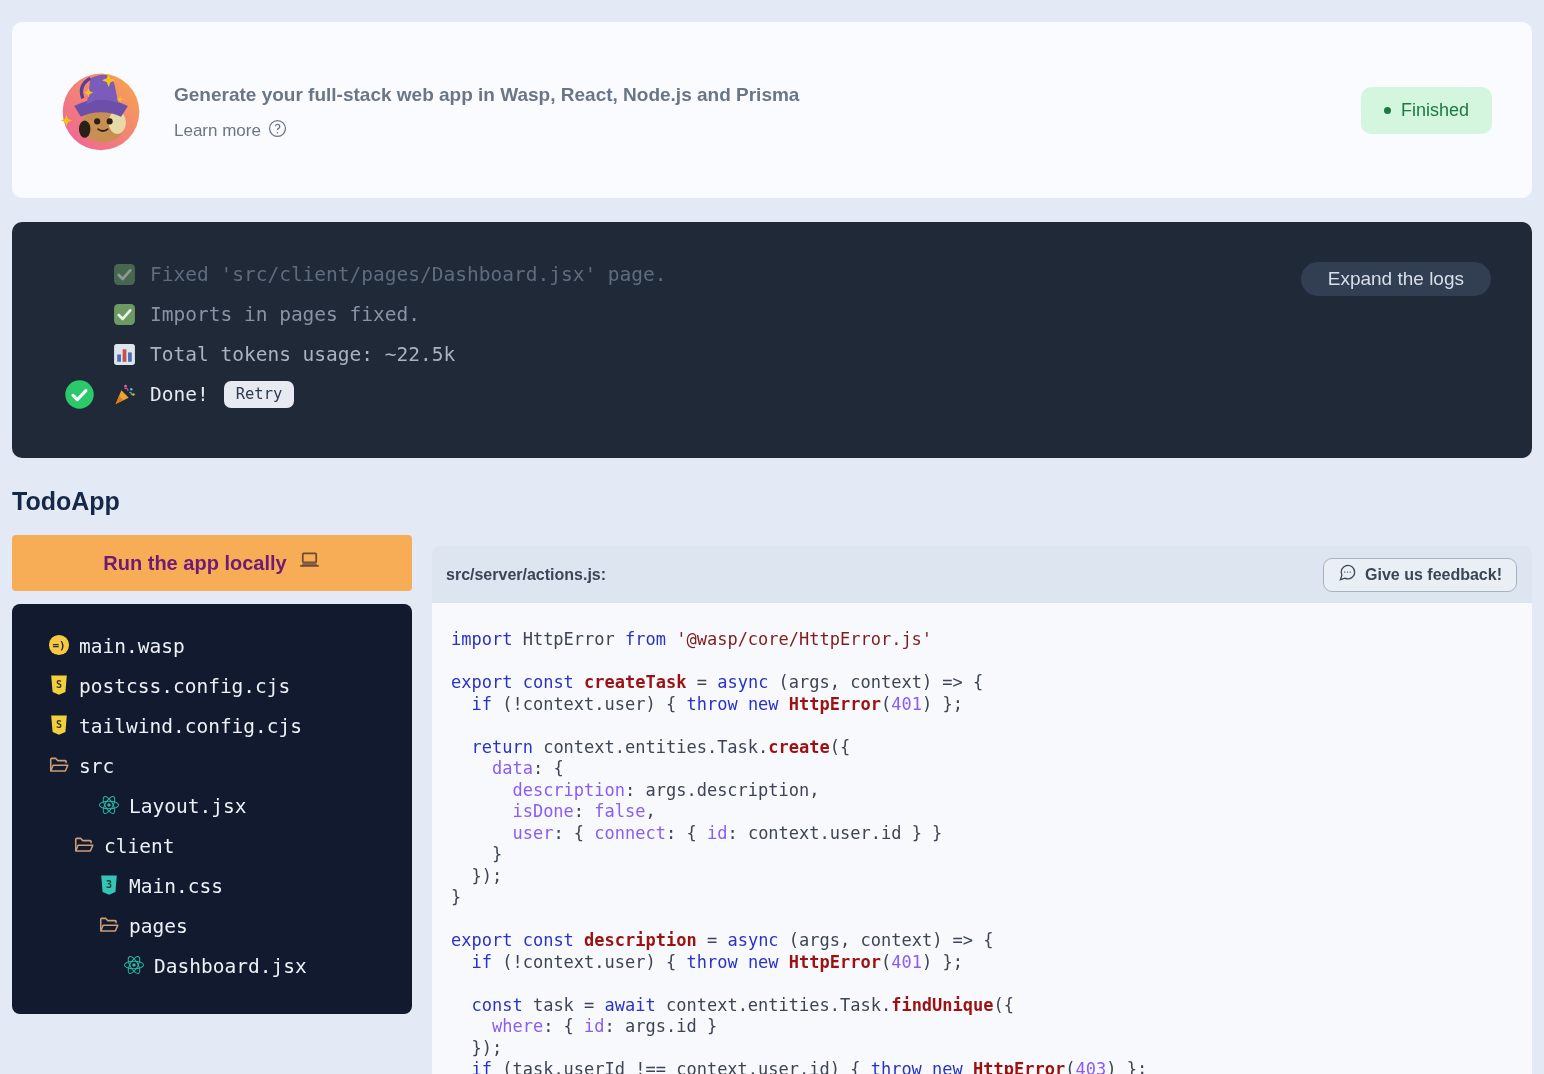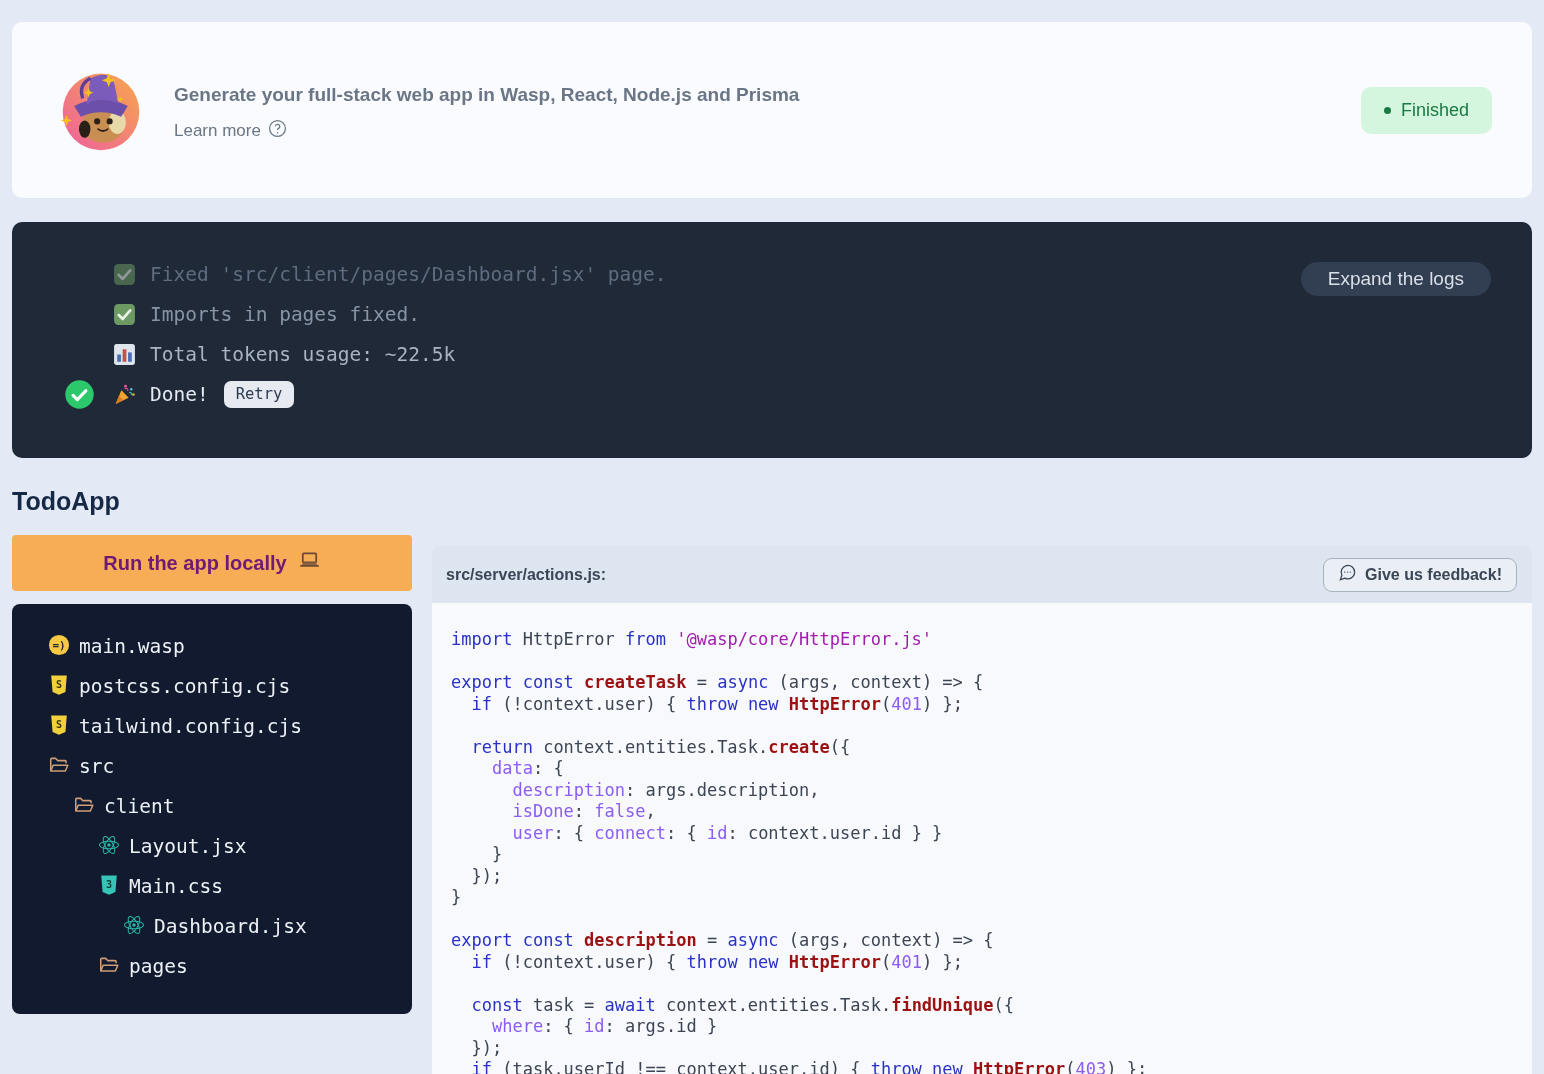--- a/index.html
+++ b/index.html
@@ -119,21 +119,21 @@
     background:#f7f9fc; height:490px;
     padding:26px 0 0 19px; overflow:hidden;
   }
   .code-line {
     font-family:"DejaVu Sans Mono","Liberation Mono",monospace;
     font-size:17px; line-height:21.5px; white-space:pre; color:#3d4554;
   }
   .c-p { color:#3d4554; }
   .c-k { color:#2a32c6; }
   .c-f { color:#9c1111; font-weight:bold; }
-  .c-s { color:#a21caf; }
+  .c-s { color:#7f1d1d; }
   .c-n { color:#8b5cf6; }
 </style>
 </head>
 <body>
 
 <div class="header-card">
   <span class="avatar">
     <svg viewBox="0 0 96 96">
       <defs>
         <linearGradient id="av" x1="0" y1="1" x2="1" y2="0">
@@ -280,68 +280,68 @@
         </div>
         <div class="tree-item" style="padding-left: 36px;">
           <span class="tree-icon">
             <svg viewBox="0 0 24 24" fill="none" stroke="#cf9d76" stroke-width="1.7" stroke-linejoin="round">
               <path d="M3 18.5V6a1.2 1.2 0 0 1 1.2-1.2h4.3l2 2.4h8a1.2 1.2 0 0 1 1.2 1.2v1.8"></path>
               <path d="M3 18.5l2.6-6.3h16l-2.7 6.3z"></path>
             </svg>
           </span>
           <span>src</span>
         </div>
-        <div class="tree-item" style="padding-left: 61px;">
-          <span class="tree-icon">
-            <svg viewBox="0 0 24 24" fill="none" stroke="#cf9d76" stroke-width="1.7" stroke-linejoin="round">
-              <path d="M3 18.5V6a1.2 1.2 0 0 1 1.2-1.2h4.3l2 2.4h8a1.2 1.2 0 0 1 1.2 1.2v1.8"></path>
-              <path d="M3 18.5l2.6-6.3h16l-2.7 6.3z"></path>
-            </svg>
-          </span>
-          <span>client</span>
-        </div>
         <div class="tree-item" style="padding-left: 86px;">
           <span class="tree-icon">
             <svg viewBox="0 0 24 24" fill="none" stroke="#2bb7a6" stroke-width="1.1">
               <ellipse cx="12" cy="12" rx="10.4" ry="4.2"></ellipse>
               <ellipse cx="12" cy="12" rx="10.4" ry="4.2" transform="rotate(60 12 12)"></ellipse>
               <ellipse cx="12" cy="12" rx="10.4" ry="4.2" transform="rotate(120 12 12)"></ellipse>
               <circle cx="12" cy="12" r="1.9" fill="#2bb7a6" stroke="none"></circle>
             </svg>
           </span>
           <span>Layout.jsx</span>
         </div>
+        <div class="tree-item" style="padding-left: 61px;">
+          <span class="tree-icon">
+            <svg viewBox="0 0 24 24" fill="none" stroke="#cf9d76" stroke-width="1.7" stroke-linejoin="round">
+              <path d="M3 18.5V6a1.2 1.2 0 0 1 1.2-1.2h4.3l2 2.4h8a1.2 1.2 0 0 1 1.2 1.2v1.8"></path>
+              <path d="M3 18.5l2.6-6.3h16l-2.7 6.3z"></path>
+            </svg>
+          </span>
+          <span>client</span>
+        </div>
         <div class="tree-item" style="padding-left: 86px;">
           <span class="tree-icon">
             <svg viewBox="0 0 24 24">
               <path d="M3.5 1.5h17L19 19.5 12 22.5 5 19.5z" fill="#35c4b5"></path>
               <text x="12" y="15.5" text-anchor="middle" font-size="11" font-weight="bold" font-family="monospace" fill="#073f39">3</text>
             </svg>
           </span>
           <span>Main.css</span>
+        </div>
+        <div class="tree-item" style="padding-left: 86px;">
+          <span class="tree-icon">
+            <svg viewBox="0 0 24 24" fill="none" stroke="#cf9d76" stroke-width="1.7" stroke-linejoin="round">
+              <path d="M3 18.5V6a1.2 1.2 0 0 1 1.2-1.2h4.3l2 2.4h8a1.2 1.2 0 0 1 1.2 1.2v1.8"></path>
+              <path d="M3 18.5l2.6-6.3h16l-2.7 6.3z"></path>
+            </svg>
+          </span>
+          <span>pages</span>
         </div>
         <div class="tree-item" style="padding-left: 111px;">
           <span class="tree-icon">
             <svg viewBox="0 0 24 24" fill="none" stroke="#2bb7a6" stroke-width="1.1">
               <ellipse cx="12" cy="12" rx="10.4" ry="4.2"></ellipse>
               <ellipse cx="12" cy="12" rx="10.4" ry="4.2" transform="rotate(60 12 12)"></ellipse>
               <ellipse cx="12" cy="12" rx="10.4" ry="4.2" transform="rotate(120 12 12)"></ellipse>
               <circle cx="12" cy="12" r="1.9" fill="#2bb7a6" stroke="none"></circle>
             </svg>
           </span>
           <span>Dashboard.jsx</span>
-        </div>
-        <div class="tree-item" style="padding-left: 86px;">
-          <span class="tree-icon">
-            <svg viewBox="0 0 24 24" fill="none" stroke="#cf9d76" stroke-width="1.7" stroke-linejoin="round">
-              <path d="M3 18.5V6a1.2 1.2 0 0 1 1.2-1.2h4.3l2 2.4h8a1.2 1.2 0 0 1 1.2 1.2v1.8"></path>
-              <path d="M3 18.5l2.6-6.3h16l-2.7 6.3z"></path>
-            </svg>
-          </span>
-          <span>pages</span>
         </div>
       </div>
   </div>
 
   <div class="right-col">
     <div class="code-header">
       <span class="file-label">src/server/actions.js:</span>
       <button class="feedback-btn">
         <span>
           <svg viewBox="0 0 24 24" fill="none" stroke="#3a4555" stroke-width="1.6">

